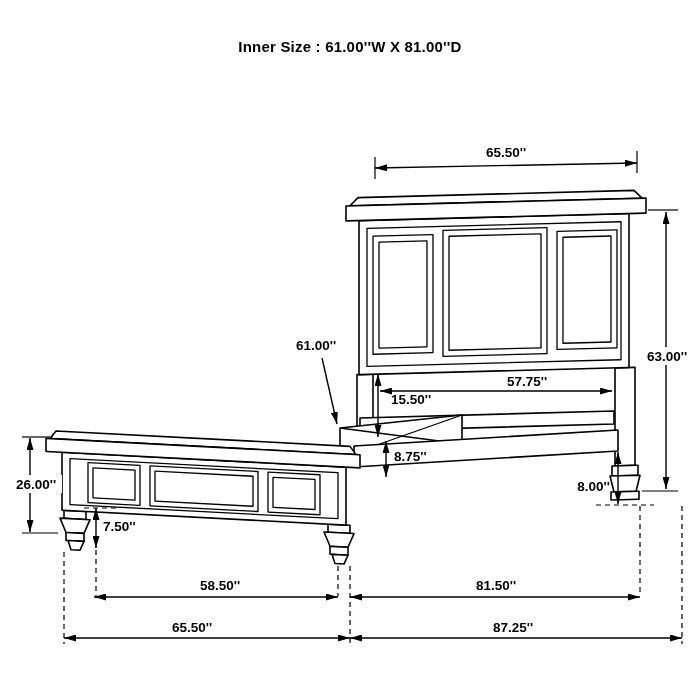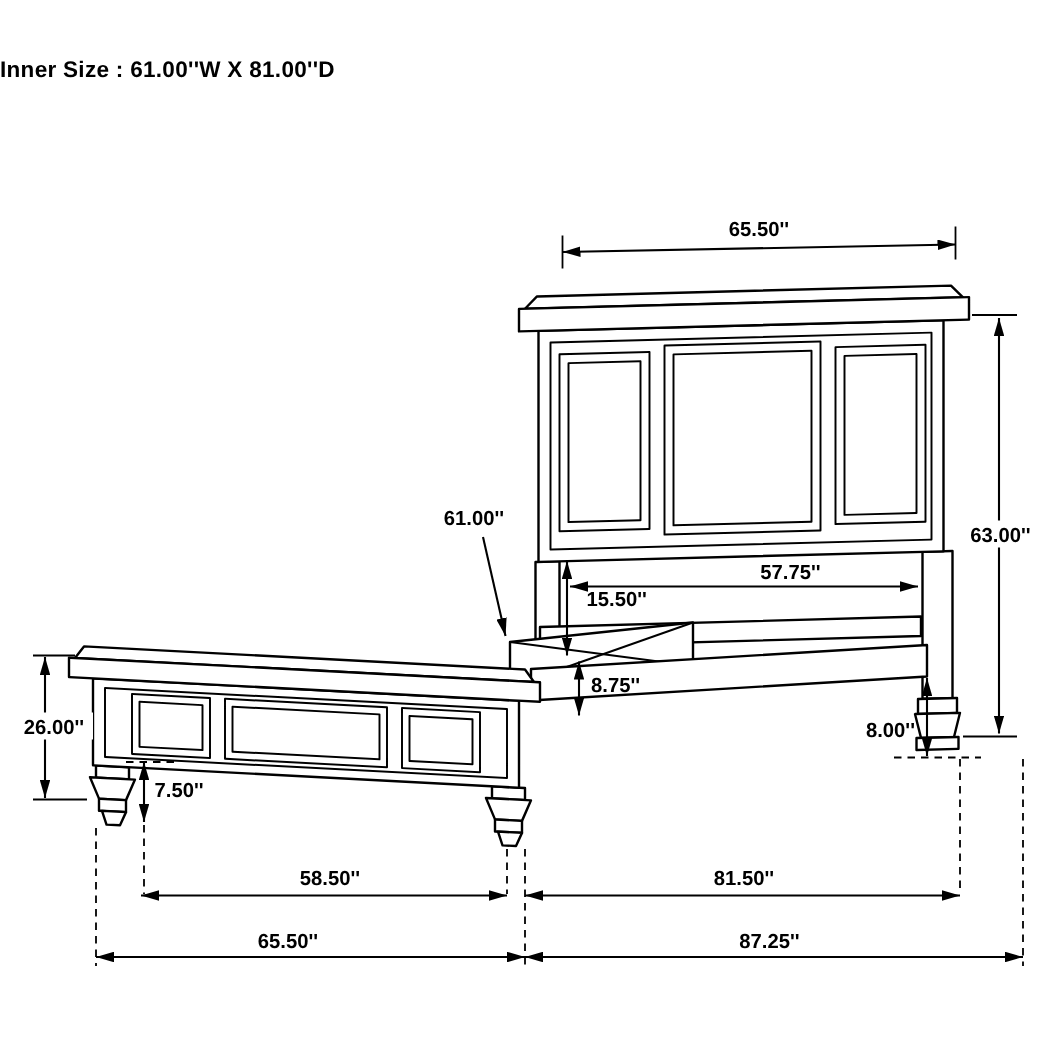--- a/index.html
+++ b/index.html
@@ -1,18 +1,18 @@
 <!DOCTYPE html>
 <html><head>
 <meta charset="utf-8">
 <style>
   html,body { margin:0; padding:0; background:#ffffff; }
   body { width:700px; height:700px; font-family:"Liberation Sans", sans-serif; }
   .stage { position:relative; width:700px; height:700px; background:#fff; overflow:hidden; }
-  .title { position:absolute; top:38px; left:0; width:100%; 
+  .title { position:absolute; top:38px; left:0; width:100%; text-align:center;
            font-weight:bold; font-size:15px; color:#000; letter-spacing:0.2px; }
   svg { position:absolute; top:0; left:0; }
   svg text { font-family:"Liberation Sans", sans-serif; font-weight:bold; font-size:13.5px; fill:#000; }
   .outline { fill:#ffffff; stroke:#000; stroke-width:1.6; stroke-linejoin:round; }
   .ln      { fill:none; stroke:#000; stroke-width:1.3; stroke-linejoin:round; }
   .dim     { fill:none; stroke:#000; stroke-width:1.4; }
   .tick    { fill:none; stroke:#000; stroke-width:1.2; }
   .dash    { fill:none; stroke:#000; stroke-width:1.2; stroke-dasharray:5 4; }
   .bg      { fill:#ffffff; }
 </style>

